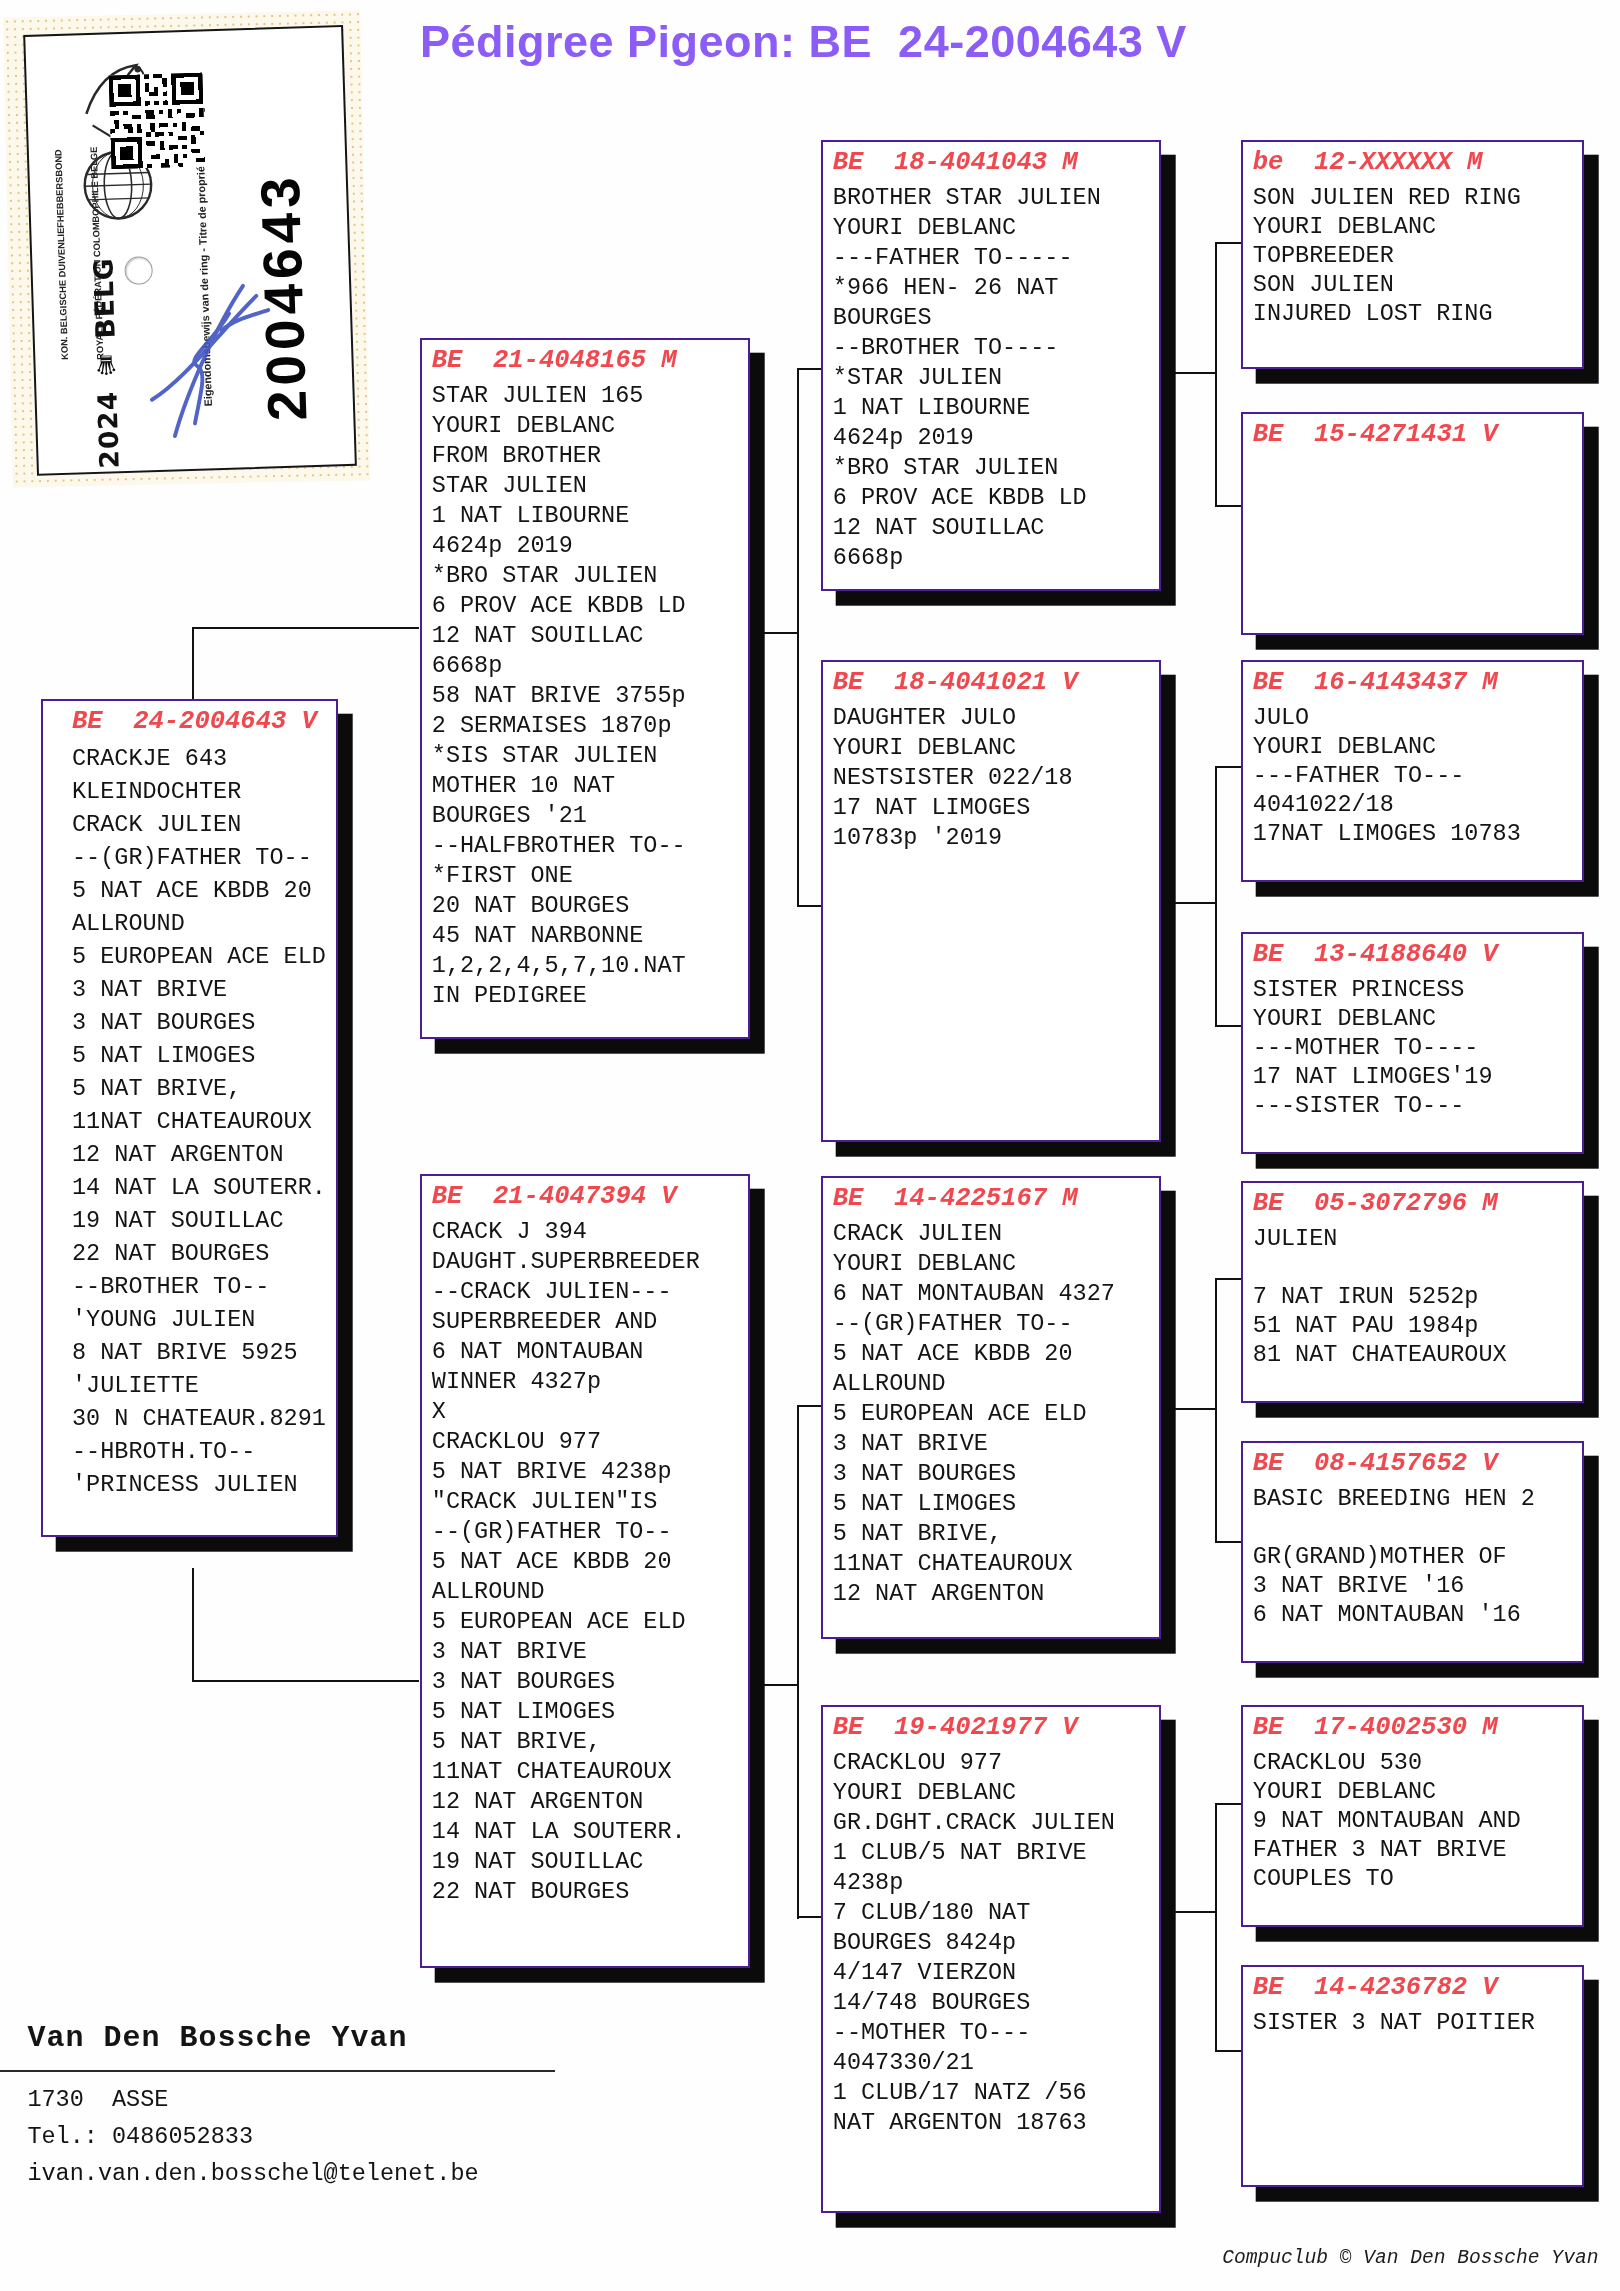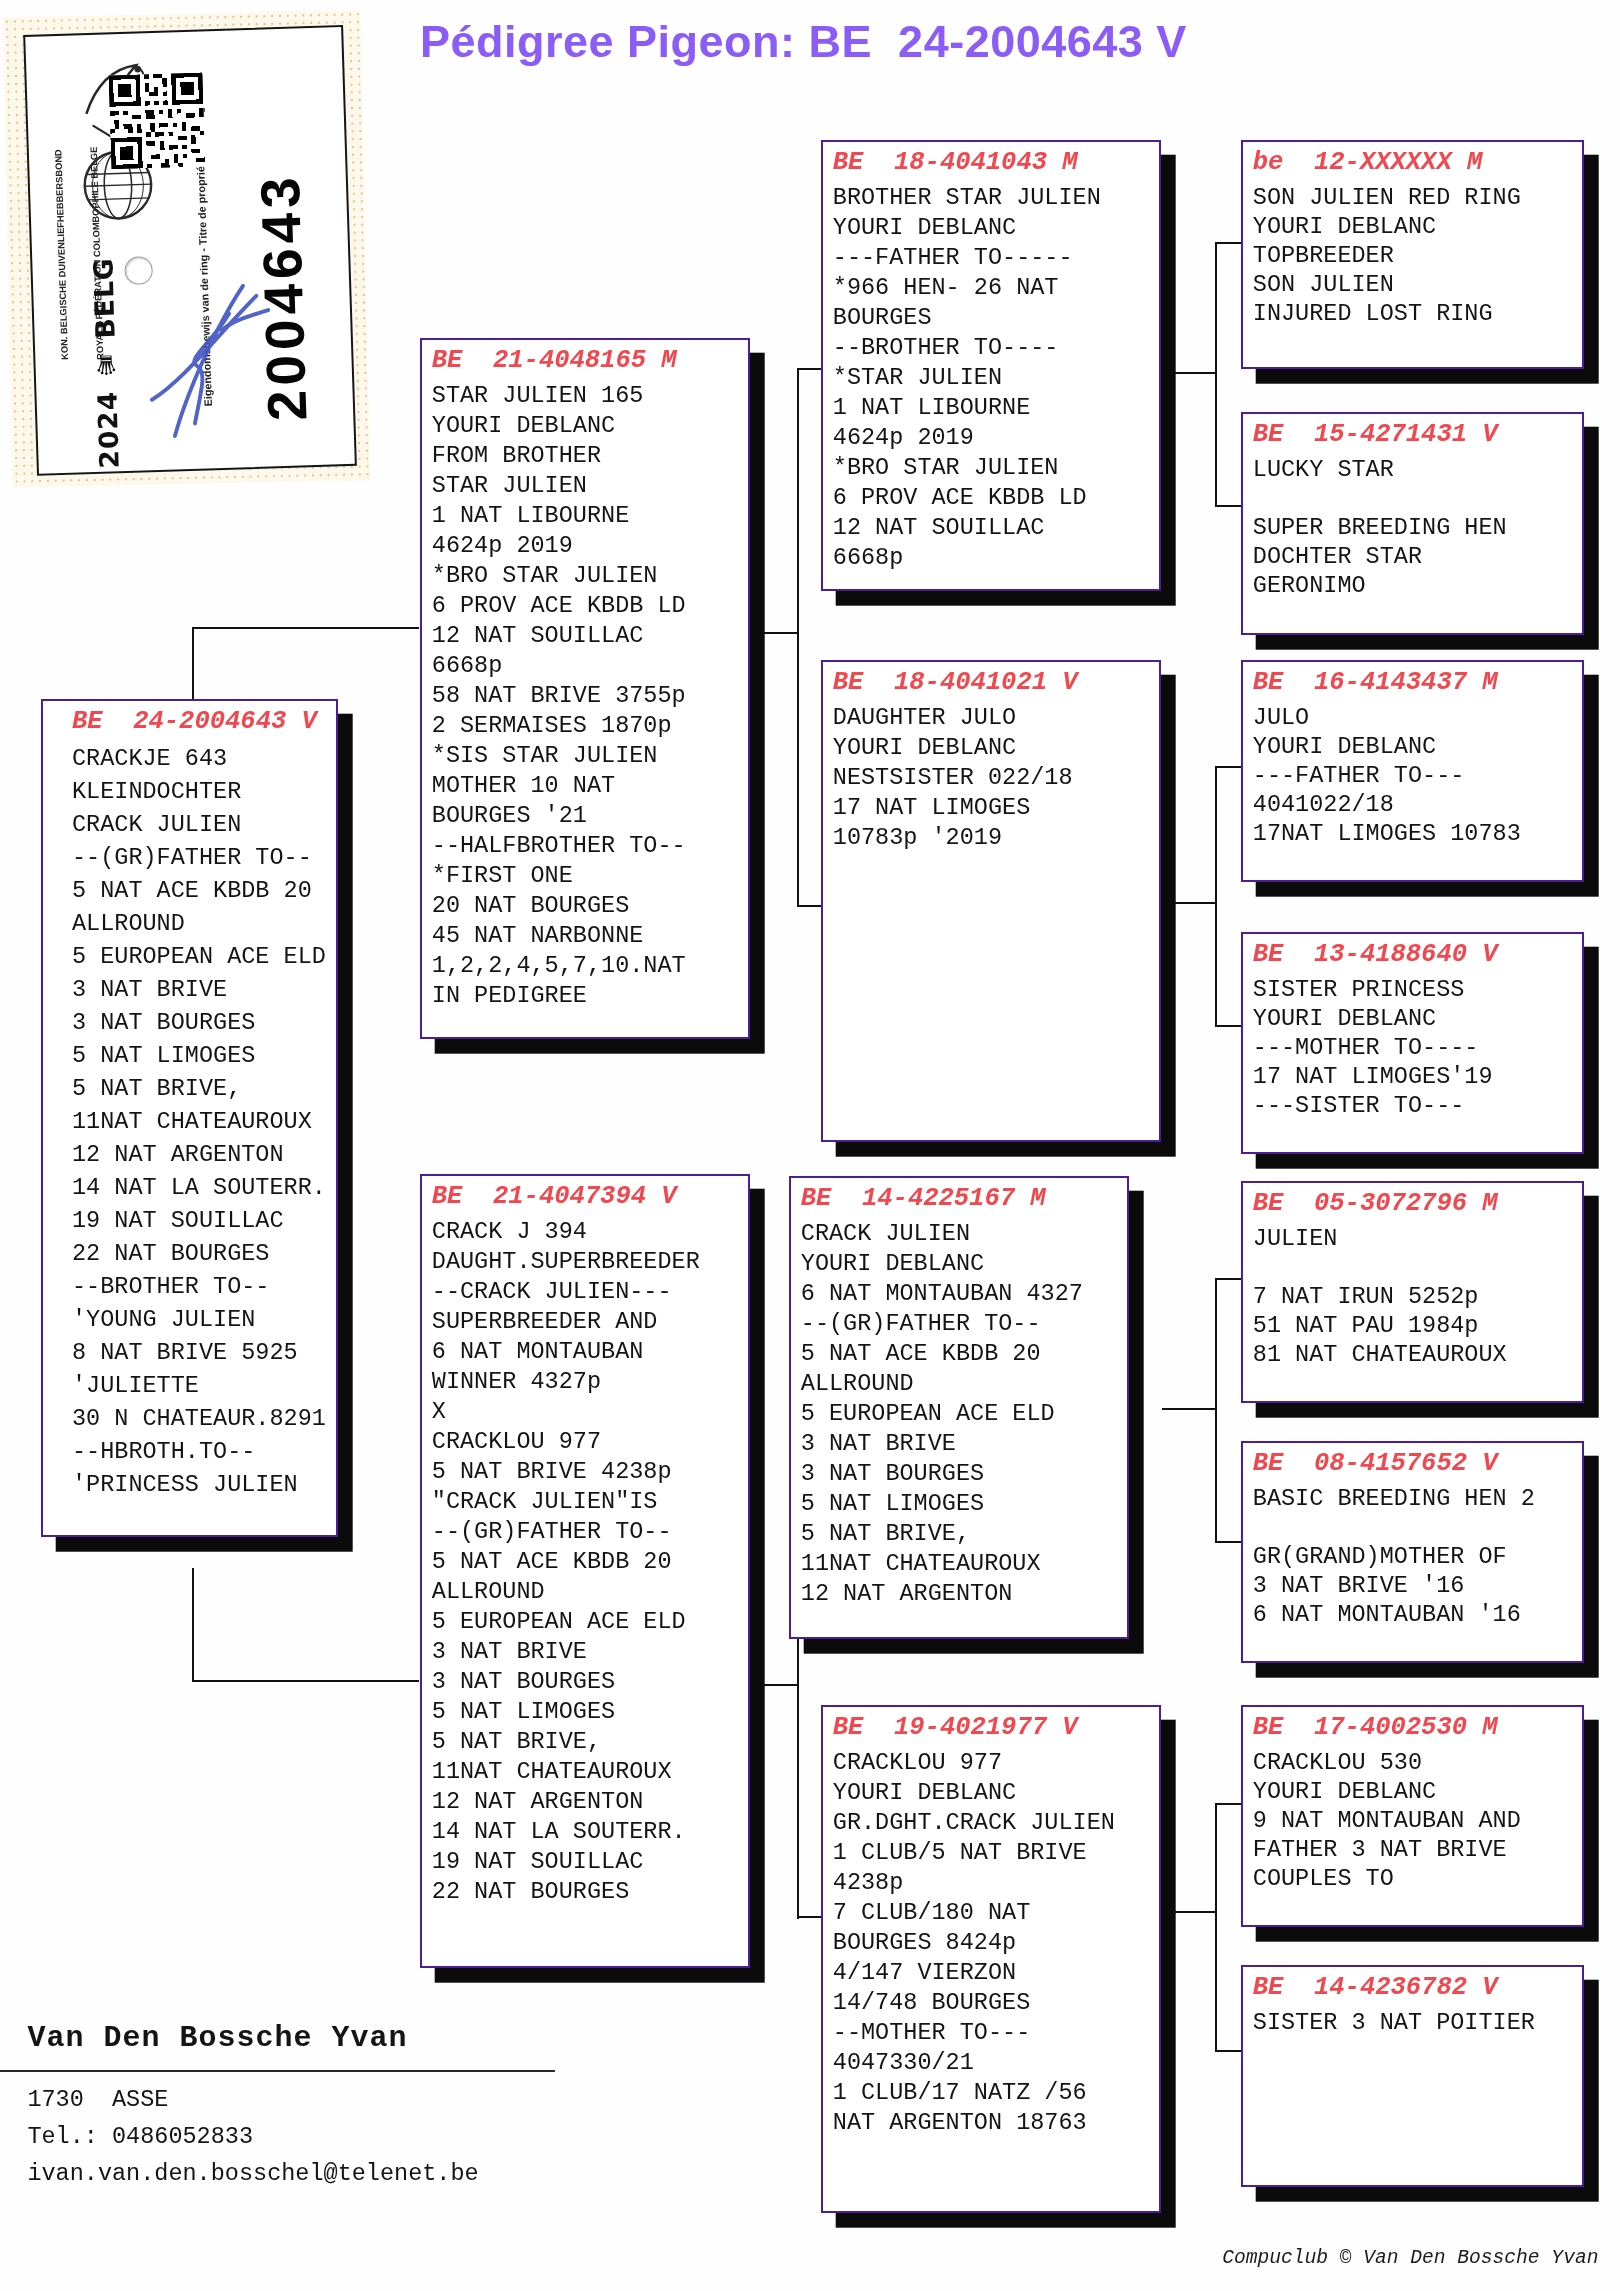--- a/index.html
+++ b/index.html
@@ -73,21 +73,21 @@
     color:#f0484f;white-space:pre;letter-spacing:0px;margin-bottom:5.9px;
   }
   .bl{white-space:pre;font-size:23.5px;line-height:30px;min-height:30px;}
   #box-subject .bl{line-height:33px;min-height:33px;}
   .g4 .bl{line-height:29px;min-height:29px;}
   #box-subject{left:41px;  top:699px; width:297px;height:838px;padding-left:29px;}
   #box-sire   {left:420px; top:338px; width:330px;height:701px;}
   #box-dam    {left:420px; top:1174px;width:330px;height:794px;}
   #box-pgf    {left:821px; top:140px; width:340px;height:451px;}
   #box-pgm    {left:821px; top:660px; width:340px;height:482px;}
-  #box-mgf    {left:789px; top:1176px;width:340px;height:463px;}
+  #box-mgf    {left:821px; top:1176px;width:340px;height:463px;}
   #box-mgm    {left:821px; top:1705px;width:340px;height:508px;}
   #box-g1{left:1241px;top:140px; width:343px;height:229px;}
   #box-g2{left:1241px;top:412px; width:343px;height:223px;}
   #box-g3{left:1241px;top:660px; width:343px;height:222px;}
   #box-g4{left:1241px;top:916px; width:343px;height:222px;margin-top:16px;}
   #box-g5{left:1241px;top:1181px;width:343px;height:222px;}
   #box-g6{left:1241px;top:1441px;width:343px;height:222px;}
   #box-g7{left:1241px;top:1705px;width:343px;height:222px;}
   #box-g8{left:1241px;top:1965px;width:343px;height:222px;}
   
@@ -398,27 +398,20 @@
   <div>
       <div class="bl">SON JULIEN RED RING</div>
       <div class="bl">YOURI DEBLANC</div>
       <div class="bl">TOPBREEDER</div>
       <div class="bl">SON JULIEN</div>
       <div class="bl">INJURED LOST RING</div>
     </div>
 </div>
 <div class="pbox g4" id="box-g2">
   <div class="ring">BE  15-4271431 V</div>
-  <div>
-      <div class="bl">LUCKY STAR</div>
-      <div class="bl"></div>
-      <div class="bl">SUPER BREEDING HEN</div>
-      <div class="bl">DOCHTER STAR</div>
-      <div class="bl">GERONIMO</div>
-    </div>
 </div>
 <div class="pbox g4" id="box-g3">
   <div class="ring">BE  16-4143437 M</div>
   <div>
       <div class="bl">JULO</div>
       <div class="bl">YOURI DEBLANC</div>
       <div class="bl">---FATHER TO---</div>
       <div class="bl">4041022/18</div>
       <div class="bl">17NAT LIMOGES 10783</div>
     </div>

